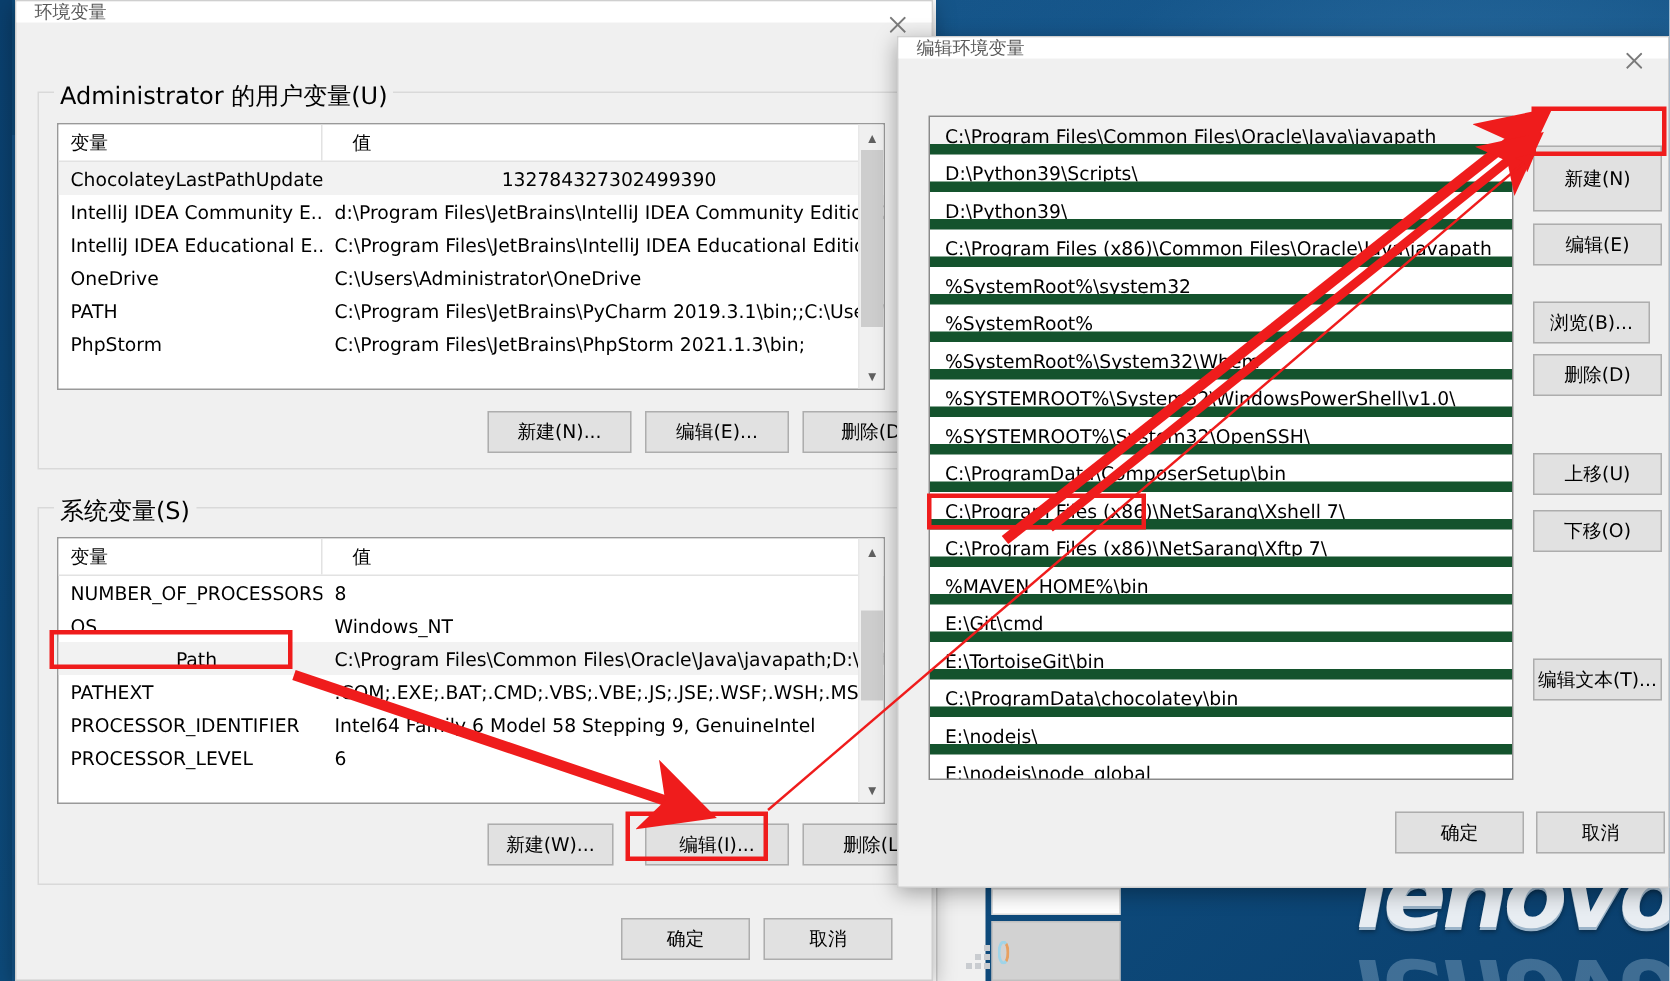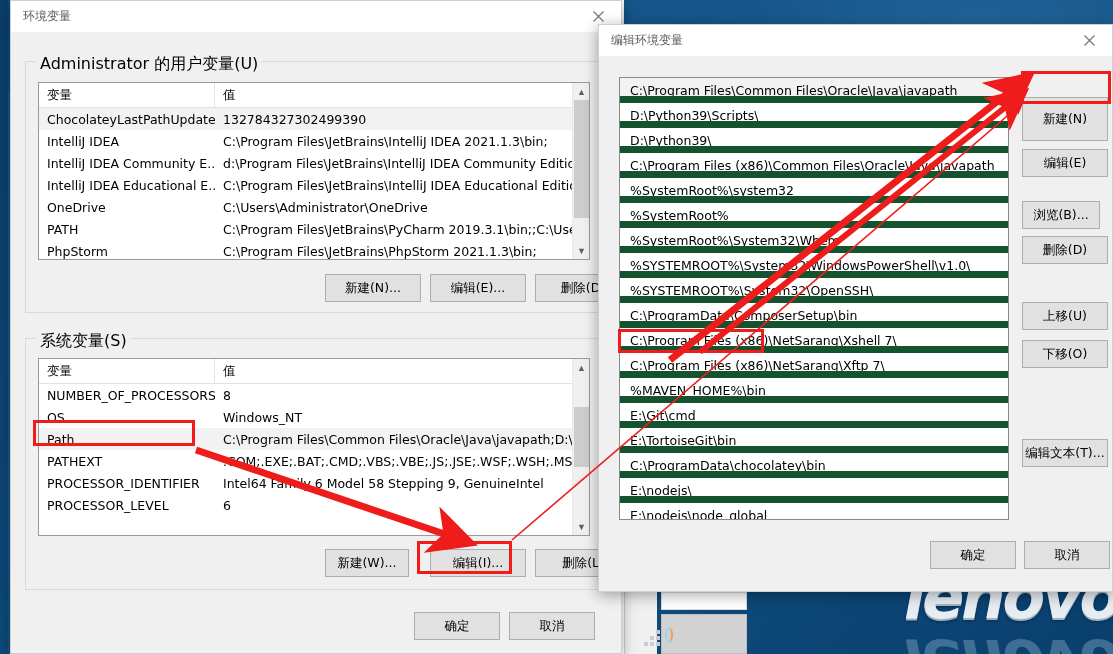--- a/index.html
+++ b/index.html
@@ -72,21 +72,21 @@
   }
 
   
   .dlg {
     position: absolute;
     background: #f0f0f0;
     border: 1px solid #cfcfcf;
     box-shadow: 0 3px 14px rgba(0,0,0,0.35);
   }
   .dlg-title {
-    height: 31px;
+    height: 14px;
     background: #ffffff;
     position: relative;
     display: flex;
     align-items: center;
   }
   .dlg-title .caption {
     font-size: 12px;
     color: #5a5a5a;
     margin-left: 12px;
     font-family: "DejaVu Sans", "Liberation Sans", sans-serif;
@@ -121,39 +121,40 @@
     position: absolute;
     background: #fff;
     border: 1px solid #999;
     overflow: hidden;
   }
   .lv-head {
     display: flex;
     height: 25px;
     border-bottom: 1px solid #e2e2e2;
     background: #fff;
+    gap: 12px;
   }
   .lv-head .th {
     font-size: 12.5px;
     padding: 4px 0 0 8px;
     color: #000;
     font-family: "DejaVu Sans", "Liberation Sans", sans-serif;
   }
   .lv-head .th.c1 { width: 176px; border-right: 1px solid #e2e2e2; }
   .lv-head .th.c2 { flex: 1; }
   .lv-body { position: relative; }
   .lv-row {
     display: flex;
     height: 22px;
     align-items: center;
     font-size: 12.5px;
     white-space: nowrap;
     font-family: "DejaVu Sans", "Liberation Sans", sans-serif;
   }
-  .lv-row.selected { background: #f2f2f2; }
+  .lv-row.selected { background: #f2f2f2; text-align: center; }
   .lv-row .cell1 { width: 176px; padding-left: 8px; overflow: hidden; }
   .lv-row .cell2 { flex: 1; padding-left: 8px; overflow: hidden; }
 
   
   .vscroll {
     position: absolute;
     right: 0; top: 0; bottom: 0;
     width: 17px;
     background: #f0f0f0;
     border-left: 1px solid #e8e8e8;
@@ -265,24 +266,20 @@
 
     <div class="listview" style="left:27px; top:81px; width:552px; height:178px;">
       <div class="lv-head">
         <div class="th c1">变量</div>
         <div class="th c2">值</div>
       </div>
       <div class="lv-body" id="user-rows">
           <div class="lv-row selected">
             <div class="cell1">ChocolateyLastPathUpdate</div>
             <div class="cell2">132784327302499390</div>
-          </div>
-          <div class="lv-row">
-            <div class="cell1">IntelliJ IDEA</div>
-            <div class="cell2">C:\Program Files\JetBrains\IntelliJ IDEA 2021.1.3\bin;</div>
           </div>
           <div class="lv-row">
             <div class="cell1">IntelliJ IDEA Community E...</div>
             <div class="cell2">d:\Program Files\JetBrains\IntelliJ IDEA Community Edition 20...</div>
           </div>
           <div class="lv-row">
             <div class="cell1">IntelliJ IDEA Educational E...</div>
             <div class="cell2">C:\Program Files\JetBrains\IntelliJ IDEA Educational Edition 2...</div>
           </div>
           <div class="lv-row">

